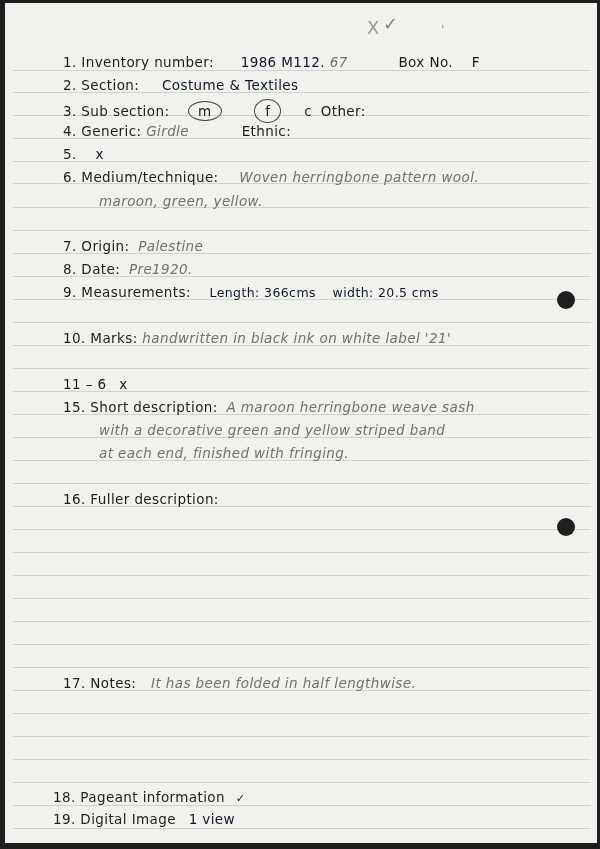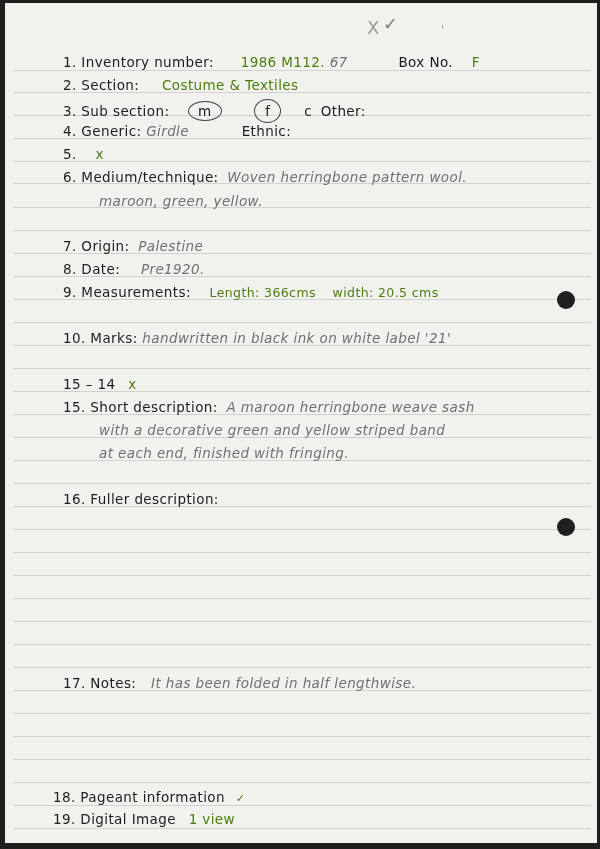--- a/index.html
+++ b/index.html
@@ -31,21 +31,21 @@
     }
     .line {
       position: absolute;
       white-space: nowrap;
       font-size: 13.5px;
       letter-spacing: 0.4px;
       color: #222;
     }
     .label { color: #1d1d1d; }
     .val { color: #6f7170; font-style: italic; }
-    .black-val { color: #4d7c0f; }
+    .black-val { color: #0f172a; }
     .circled {
       display: inline-block;
       border: 1px solid #444;
       border-radius: 50%;
       padding: 1px 9px;
       margin: 0 14px;
     }
     .mark {
       position: absolute;
       color: #9a9c9a;
@@ -126,49 +126,49 @@
     <span class="label" style="margin-left:48px">Ethnic:</span>
   </div>
 
   <div class="line" style="left:58px; top:143px">
     <span class="label">5.</span>
     <span class="black-val" style="margin-left:14px">x</span>
   </div>
 
   <div class="line" style="left:58px; top:166px">
     <span class="label">6. Medium/technique:</span>
-    <span class="val" style="margin-left:4px">Woven herringbone pattern wool.</span>
+    <span class="val" style="margin-left:16px">Woven herringbone pattern wool.</span>
   </div>
   <div class="line" style="left:94px; top:190px">
     <span class="val">maroon, green, yellow.</span>
   </div>
 
   <div class="line" style="left:58px; top:235px">
     <span class="label">7. Origin:</span>
     <span class="val" style="margin-left:4px">Palestine</span>
   </div>
 
   <div class="line" style="left:58px; top:258px">
     <span class="label">8. Date:</span>
-    <span class="val" style="margin-left:16px">Pre1920.</span>
+    <span class="val" style="margin-left:4px">Pre1920.</span>
   </div>
 
   <div class="line" style="left:58px; top:281px">
     <span class="label">9. Measurements:</span>
     <span class="black-val" style="margin-left:14px; font-size:12.5px">Length: 366cms</span>
     <span class="black-val" style="margin-left:12px; font-size:12.5px">width: 20.5 cms</span>
   </div>
 
   <div class="line" style="left:58px; top:327px">
     <span class="label">10. Marks:</span>
     <span class="val" style="">handwritten in black ink on white label '21'</span>
   </div>
 
   <div class="line" style="left:58px; top:373px">
-    <span class="label">15 – 14</span>
+    <span class="label">11 – 6</span>
     <span class="black-val" style="margin-left:8px">x</span>
   </div>
 
   <div class="line" style="left:58px; top:396px">
     <span class="label">15. Short description:</span>
     <span class="val" style="margin-left:4px">A maroon herringbone weave sash</span>
   </div>
   <div class="line" style="left:94px; top:442px">
     <span class="val">at each end, finished with fringing.</span>
   </div>

